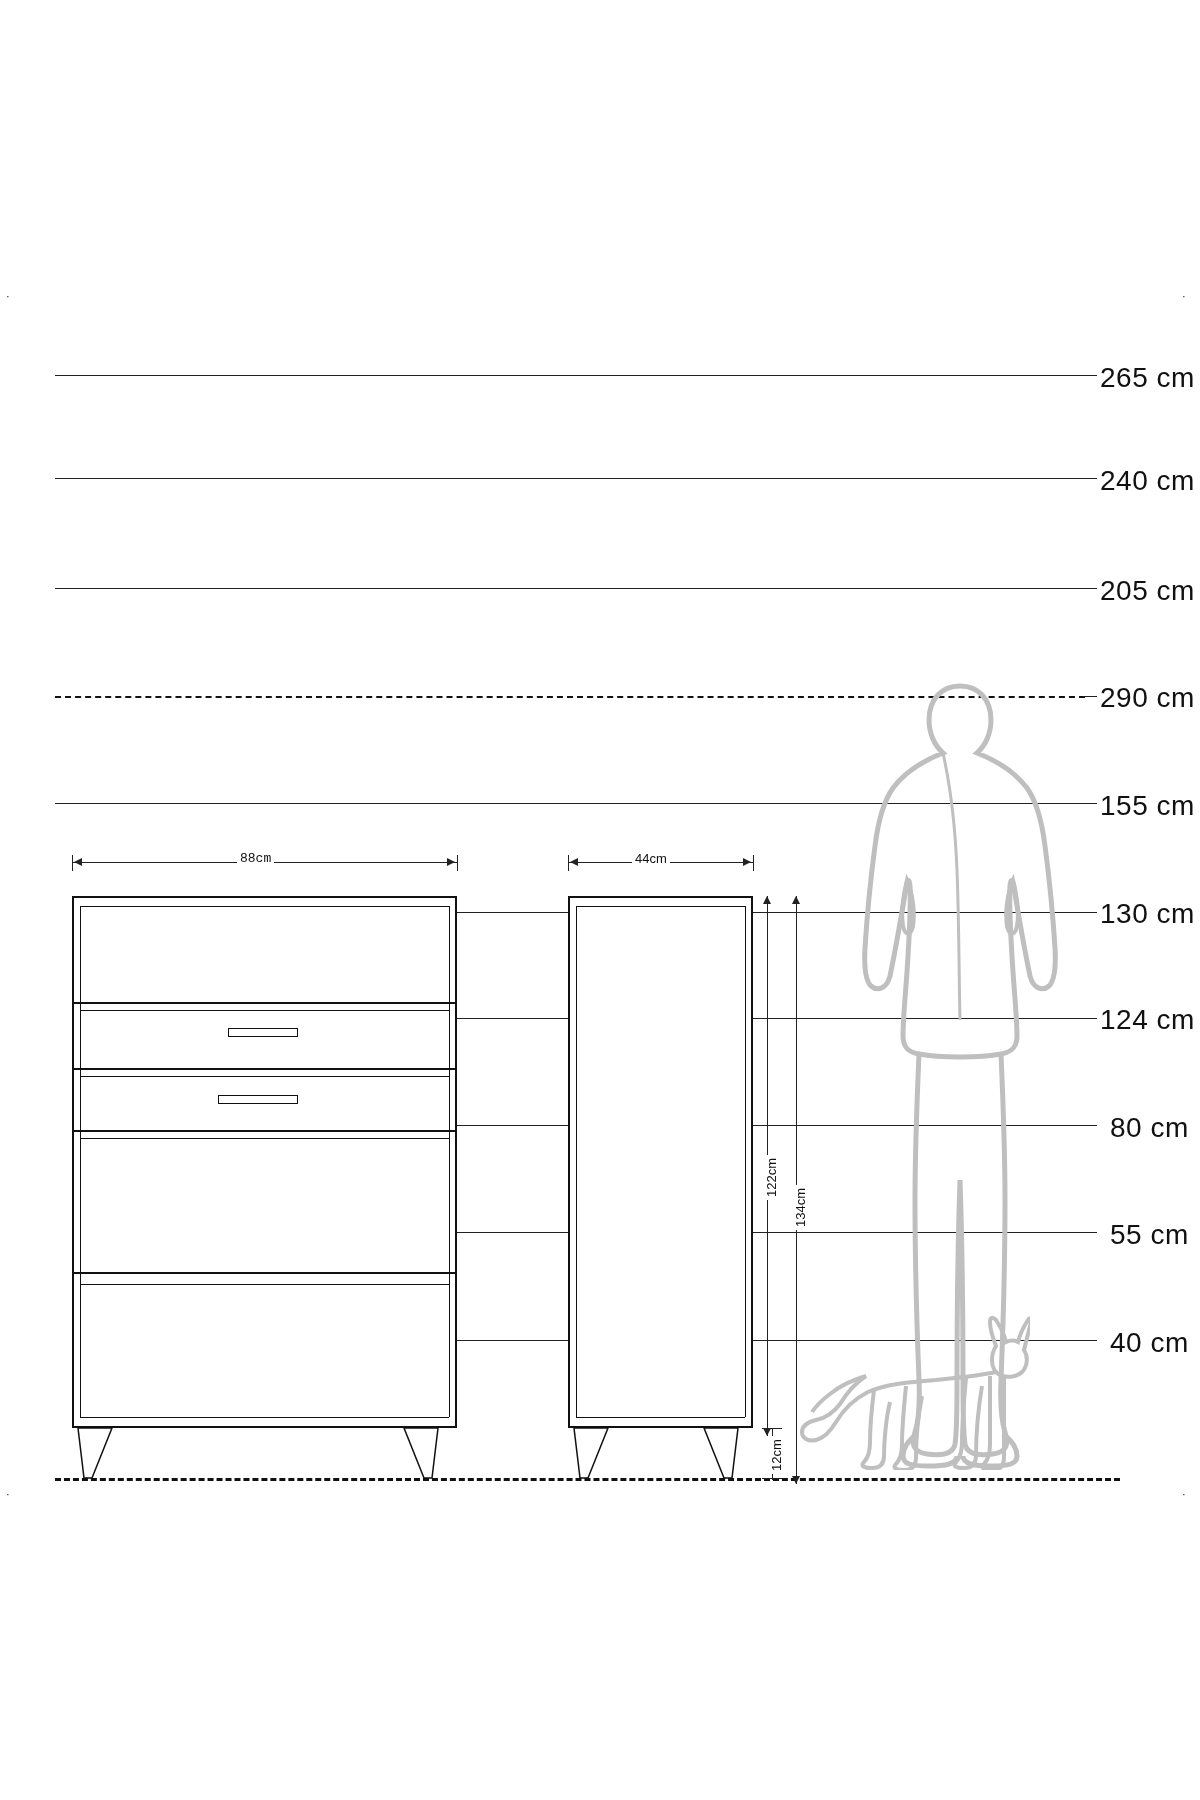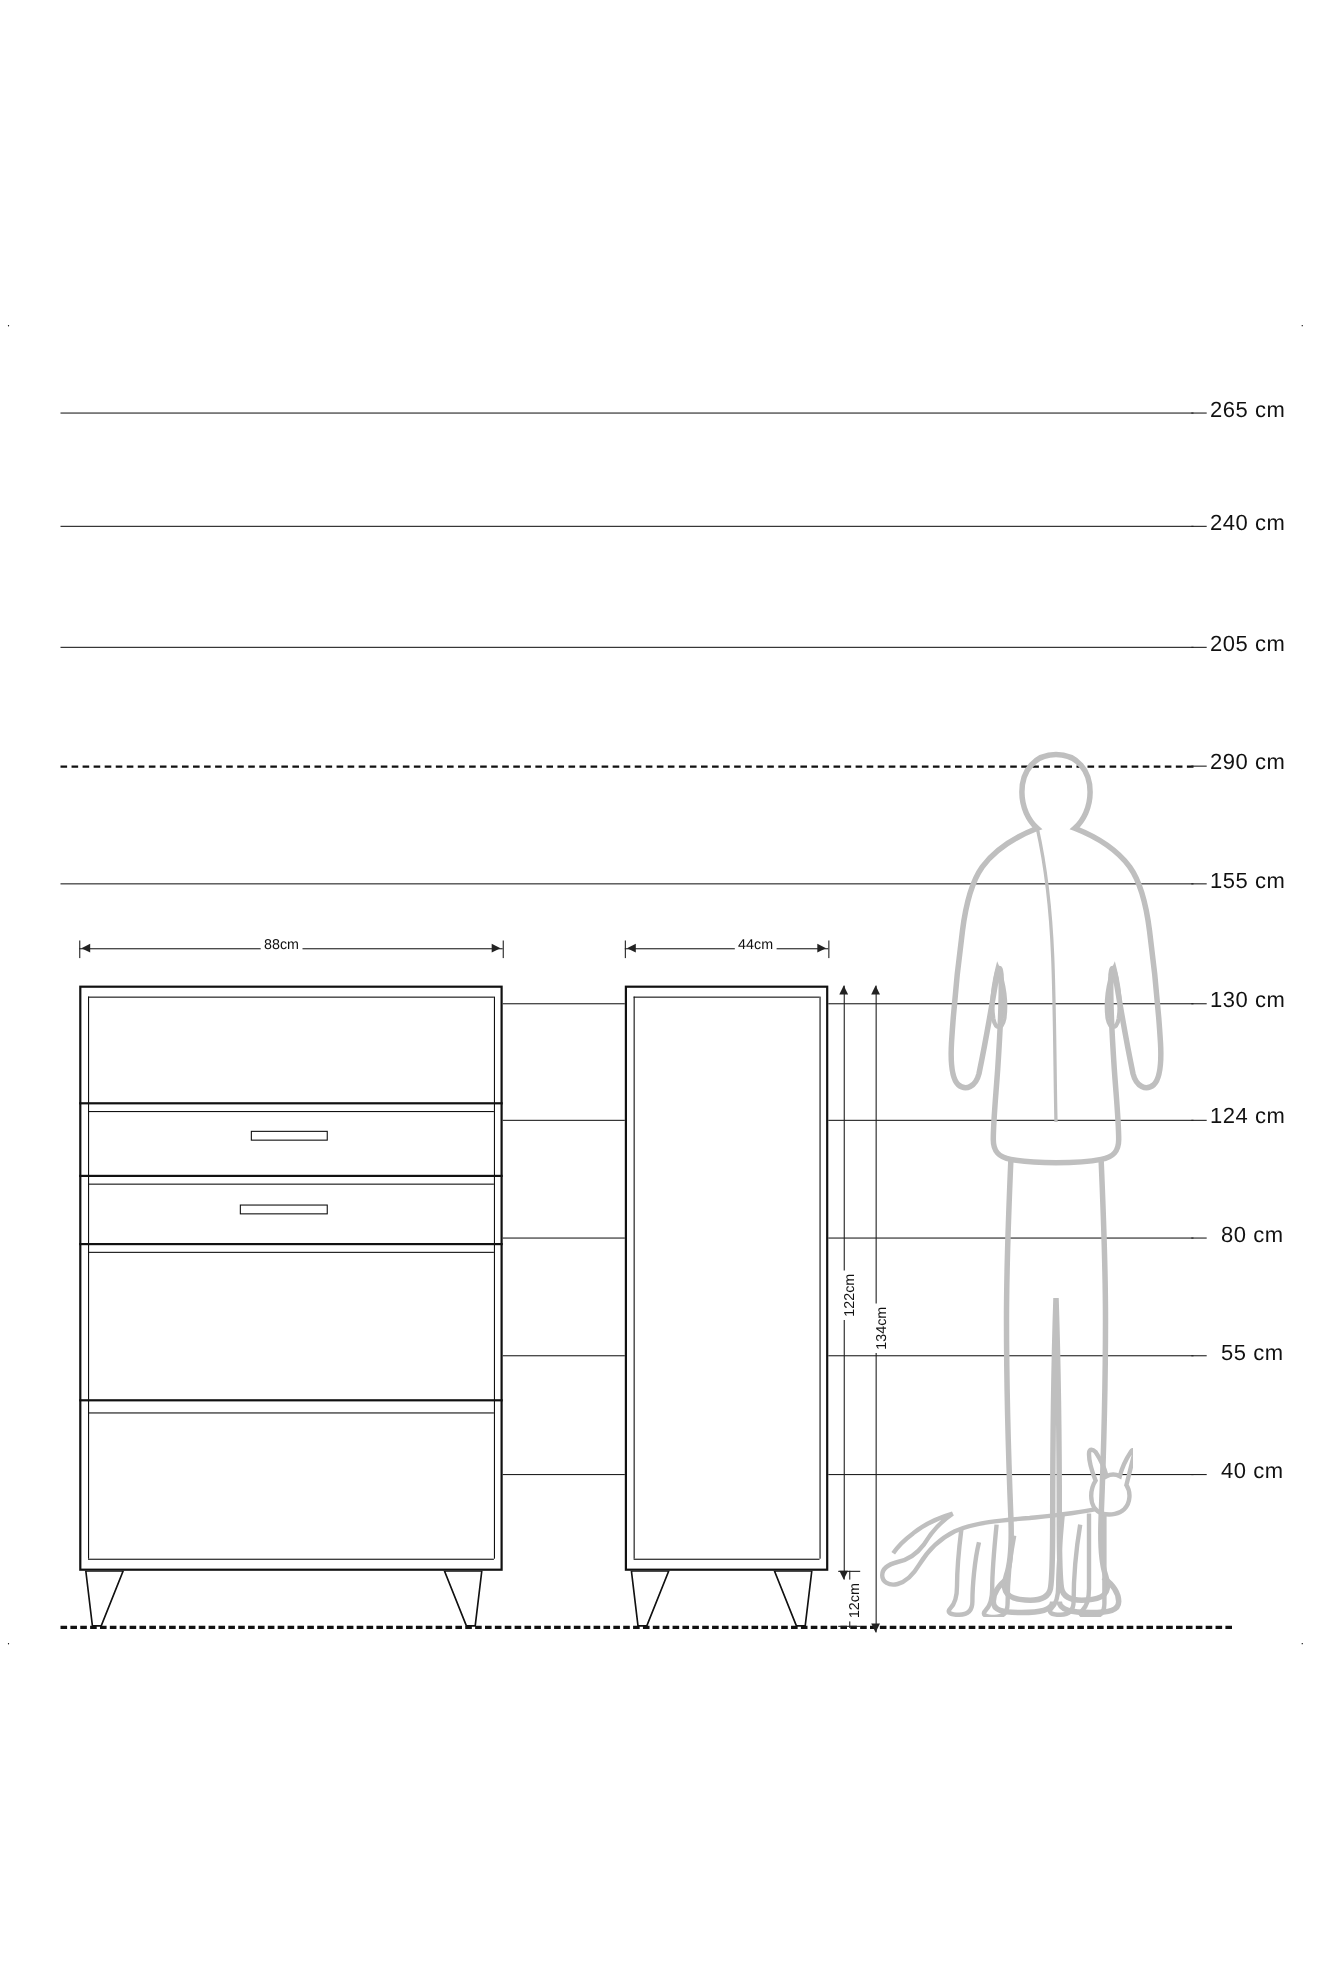--- a/index.html
+++ b/index.html
@@ -34,21 +34,21 @@
     border-top: 1px solid #222;
   }
   .hline.dashed {
     border-top: 2px dashed #111;
   }
   .hline.ground {
     border-top: 3px dashed #111;
   }
   .scale-label {
     position: absolute;
-    font-size: 20px;
+    font-size: 28px;
     color: #111;
     letter-spacing: 0.5px;
     white-space: nowrap;
   }
   .tickmark {
     position: absolute;
     border-top: 1px solid #222;
     width: 14px;
     height: 0;
   }
@@ -185,28 +185,28 @@
   <div class="tickmark" style="left:1083px; top:1232px;"></div>
   <div class="tickmark" style="left:1083px; top:1340px;"></div>
 
   <div class="hline ground" style="left:55px; top:1478px; width:1065px;"></div>
 
   <div class="dimline" style="left:72px; top:862px; width:385px;"></div>
   <div class="vline" style="left:72px; top:855px; height:16px;"></div>
   <div class="vline" style="left:457px; top:855px; height:16px;"></div>
   <div class="arrowL" style="left:74px; top:858px;"></div>
   <div class="arrowR" style="left:447px; top:858px;"></div>
-  <div class="dim-label" style="left:237px; top:851px;">88cm</div>
+  <div class="dim-label" style="left:237px; top:851px;font-family:Liberation Mono, monospace;">88cm</div>
 
   <div class="dimline" style="left:568px; top:862px; width:185px;"></div>
   <div class="vline" style="left:568px; top:855px; height:16px;"></div>
   <div class="vline" style="left:753px; top:855px; height:16px;"></div>
   <div class="arrowL" style="left:570px; top:858px;"></div>
   <div class="arrowR" style="left:743px; top:858px;"></div>
-  <div class="dim-label" style="left:668px; top:851px;text-align:right;">44cm</div>
+  <div class="dim-label" style="left:632px; top:851px;text-align:right;">44cm</div>
 
   <div class="vline" style="left:767px; top:896px; height:540px;"></div>
   <div class="arrowU" style="left:763px; top:896px;"></div>
   <div class="arrowD" style="left:763px; top:1428px;"></div>
   <div class="dim-label vert" style="left:764px; top:1200px;">122cm</div>
 
   <div class="vline" style="left:796px; top:896px; height:588px;"></div>
   <div class="arrowU" style="left:792px; top:896px;"></div>
   <div class="arrowD" style="left:792px; top:1476px;"></div>
   <div class="dim-label vert" style="left:793px; top:1230px;">134cm</div>

